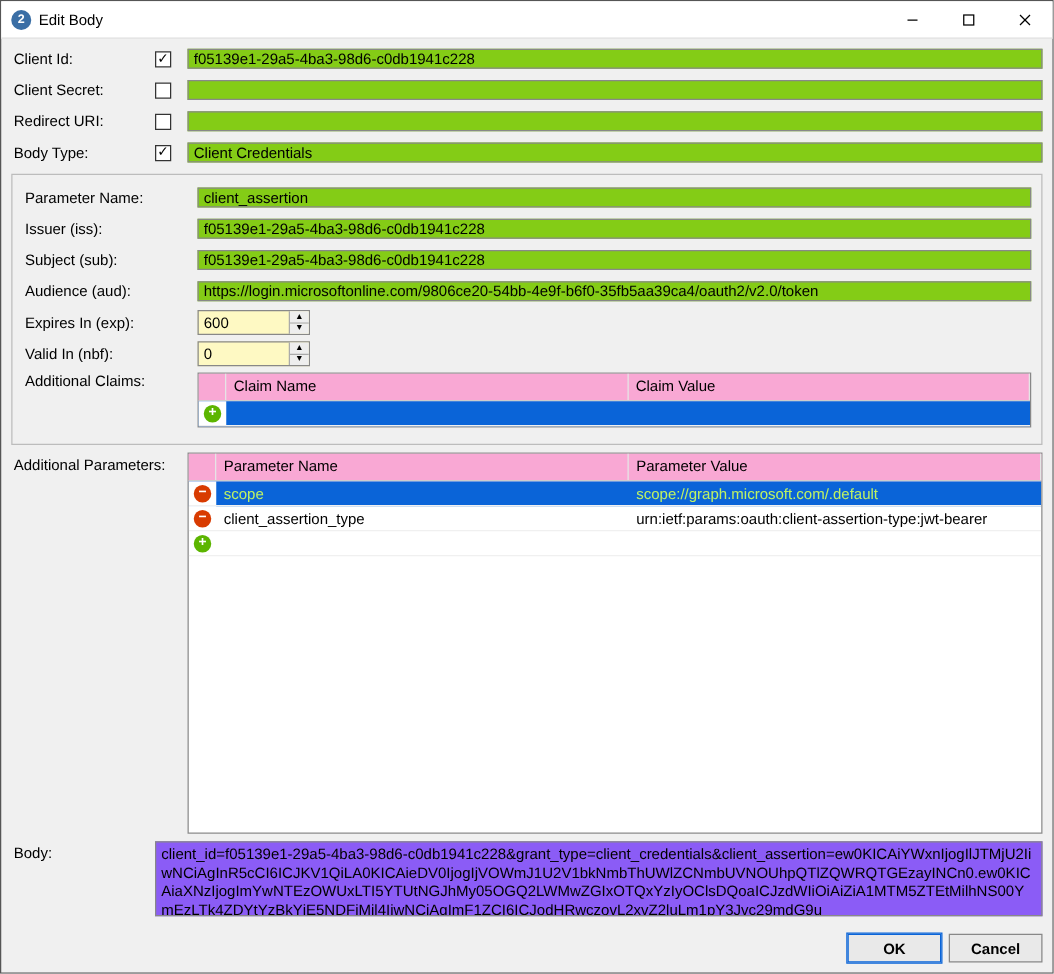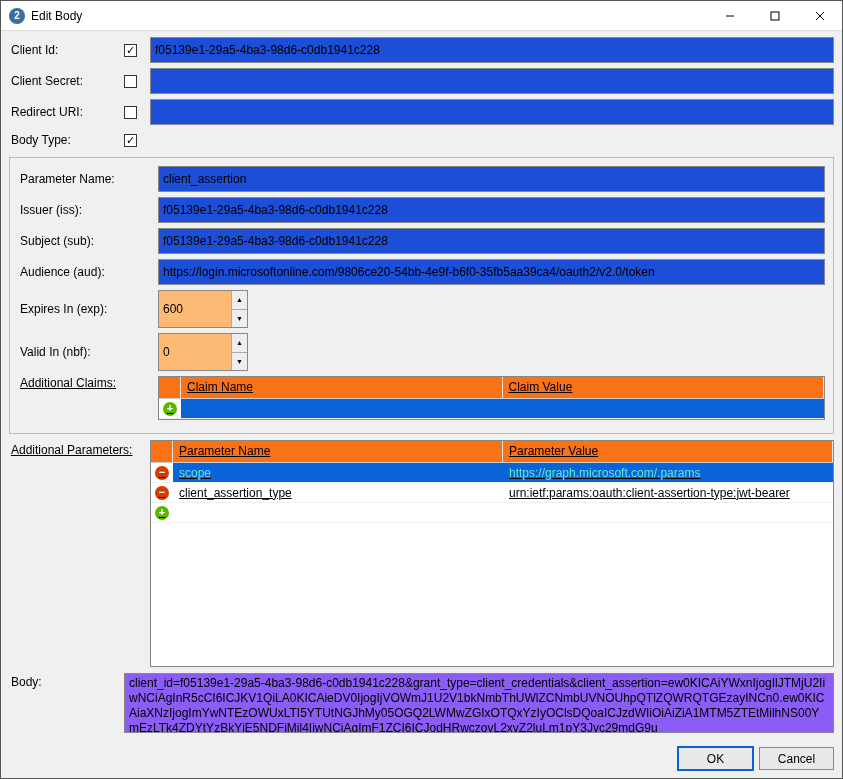--- a/index.html
+++ b/index.html
@@ -11,61 +11,61 @@
   .winbtn { width:45px; height:29px; display:flex; align-items:center; justify-content:center; }
   .winbtn svg { width:10px; height:10px; }
   
   .content { flex:1; padding:6px 8px 8px 8px; display:flex; flex-direction:column; overflow:hidden; }
   
   .form-row { display:flex; align-items:center; margin-bottom:5px; min-height:20px; }
   .form-label { width:115px; flex-shrink:0; padding-left:2px; }
   .chk-cell { width:26px; display:flex; justify-content:flex-start; }
   .chk { width:13px; height:13px; border:1px solid #333; background:#fff; display:flex; align-items:center; justify-content:center; }
   .chk.checked::after { content:"✓"; font-size:11px; line-height:1; color:#000; }
-  .text-input { flex:1; height:26px; border:1px solid #888; background:#1d4ed8; padding:0 4px; font-size:12px; display:flex; align-items:center; overflow:hidden; white-space:nowrap; }
+  .text-input { flex:1; height:16px; border:1px solid #888; background:#84cc16; padding:0 4px; font-size:12px; display:flex; align-items:center; overflow:hidden; white-space:nowrap; }
   
   .panel { border:1px solid #bcbcbc; background:#f0f0f0; padding:8px 8px 8px 8px; margin:2px 0 6px 0; }
   .panel .form-row .form-label { width:140px; }
   .panel .text-input { }
   
-  .spinner { width:90px; height:38px; border:1px solid #888; background:#fdba74; display:flex; }
+  .spinner { width:90px; height:20px; border:1px solid #888; background:#fef9c3; display:flex; }
   .spinner .val { flex:1; padding:0 4px; display:flex; align-items:center; }
   .spinner .btns { width:16px; border-left:1px solid #aaa; display:flex; flex-direction:column; }
   .spinner .btns div { flex:1; display:flex; align-items:center; justify-content:center; font-size:7px; background:#eee; border-bottom:1px solid #aaa;}
   .spinner .btns div:last-child{border-bottom:none;}
   
   .grid { flex:1; border:1px solid #888; background:#fff; }
-  .grid-header { display:flex; background:#f97316; border-bottom:1px solid #ccc; height:22px; }
+  .grid-header { display:flex; background:#f9a8d4; border-bottom:1px solid #ccc; height:22px; }
   .grid-header .hcell { border-right:1px solid #e5e5e5; padding:3px 6px; font-size:12px; }
   .icon-col { width:22px; flex-shrink:0; display:flex; align-items:center; justify-content:center; }
   .grid-row { display:flex; height:20px; align-items:stretch; border-bottom:1px solid #f0f0f0; }
-  .grid-row.selected { background:#0a64d8; color:#5eead4;text-align:right; }
+  .grid-row.selected { background:#0a64d8; color:#bef264;text-align:right; }
   .grid-row .gcell { padding:2px 6px; display:flex; align-items:center; overflow:hidden; white-space:nowrap; }
   .circle-btn { width:14px; height:14px; border-radius:50%; display:flex; align-items:center; justify-content:center; color:#fff; font-size:11px; font-weight:bold; line-height:1; }
   .circle-add { background:#5cb500; }
   .circle-del { background:#d83b01; }
   .circle-add::after{content:"+";}
   .circle-del::after{content:"−";}
   
   .claims-grid-wrap { margin-left:0; }
   .claims-grid { border:1px solid #888; background:#fff; }
   
   .thumb-row .browse-btn { width:26px; height:20px; border:1px solid #888; background:#e9e9e9; margin-left:2px; display:flex; align-items:center; justify-content:center; }
   
-  .params-block { display:flex; flex:1; margin-bottom:6px; min-height:0;text-decoration:underline; }
+  .params-block { display:flex; flex:1; margin-bottom:6px; min-height:0; }
   .params-block .form-label { width:141px; padding-top:3px; }
   .params-block .grid { flex:1; display:flex; flex-direction:column; }
   .params-block .grid-body { flex:1; overflow:auto; }
   
   .body-block { display:flex; margin-bottom:12px; }
   .body-block .form-label { width:115px; padding-top:2px; }
   .body-text { flex:1; height:60px; border:1px solid #888; background:#8b5cf6; padding:2px 4px; font-size:12px; line-height:1.25; overflow:hidden; word-break:break-all; }
   
   .footer { display:flex; justify-content:flex-end; gap:6px; padding-top:2px; }
-  .btn { width:75px; height:23px; border:1px solid #888; background:#e9e9e9; display:flex; align-items:center; justify-content:center; }
+  .btn { width:75px; height:23px; border:1px solid #888; background:#e9e9e9; display:flex; align-items:center; justify-content:center;font-weight:bold; }
   .btn.default { border:1px solid #0a64d8; outline:1px solid #0a64d8; }
 </style>
 </head>
 <body>
 
 <div class="window">
   <div class="titlebar">
     <div class="icon">2</div>
     <div class="title">Edit Body</div>
     <div class="winbtn">
@@ -110,20 +110,21 @@
           <div class="chk"></div>
         </div>
       <div class="text-input"></div>
     </div>
 
     <div class="form-row">
       <div class="form-label">Body Type:</div>
       <div class="chk-cell">
           <div class="chk checked"></div>
         </div>
+      <div class="text-input">Client Credentials</div>
     </div>
 
 
     <div class="panel">
       <div class="form-row">
         <div class="form-label">Parameter Name:</div>
         <div class="text-input">client_assertion</div>
       </div>
       <div class="form-row">
         <div class="form-label">Issuer (iss):</div>
@@ -150,21 +151,21 @@
       <div class="form-row">
         <div class="form-label">Valid In (nbf):</div>
         <div class="spinner">
           <div class="val">0</div>
           <div class="btns">
               <div>▲</div>
               <div>▼</div>
             </div>
         </div>
       </div>
-      <div class="form-row" style="align-items:flex-start;text-decoration:underline;">
+      <div class="form-row" style="align-items:flex-start;">
         <div class="form-label">Additional Claims:</div>
         <div style="flex:1;" class="claims-grid-wrap">
           <div class="claims-grid">
             <div class="grid-header">
               <div class="icon-col hcell"></div>
               <div class="hcell" style="flex:1;">Claim Name</div>
               <div class="hcell" style="flex:1;">Claim Value</div>
             </div>
             <div class="grid-row selected">
               <div class="icon-col" style="background:#fff;">
@@ -185,21 +186,21 @@
           <div class="icon-col hcell"></div>
           <div class="hcell" style="flex:1;">Parameter Name</div>
           <div class="hcell" style="flex:1;">Parameter Value</div>
         </div>
         <div class="grid-body" id="params-body">
             <div class="grid-row selected">
               <div class="icon-col" style="background: rgb(255, 255, 255);">
                 <div class="circle-btn circle-del"></div>
               </div>
               <div class="gcell" style="flex: 1 1 0%;">scope</div>
-              <div class="gcell" style="flex: 1 1 0%;">https://graph.microsoft.com/.params</div>
+              <div class="gcell" style="flex: 1 1 0%;">scope://graph.microsoft.com/.default</div>
             </div>
             <div class="grid-row">
               <div class="icon-col" style="background: rgb(255, 255, 255);">
                 <div class="circle-btn circle-del"></div>
               </div>
               <div class="gcell" style="flex: 1 1 0%;">client_assertion_type</div>
               <div class="gcell" style="flex: 1 1 0%;">urn:ietf:params:oauth:client-assertion-type:jwt-bearer</div>
             </div>
             <div class="grid-row">
               <div class="icon-col">

